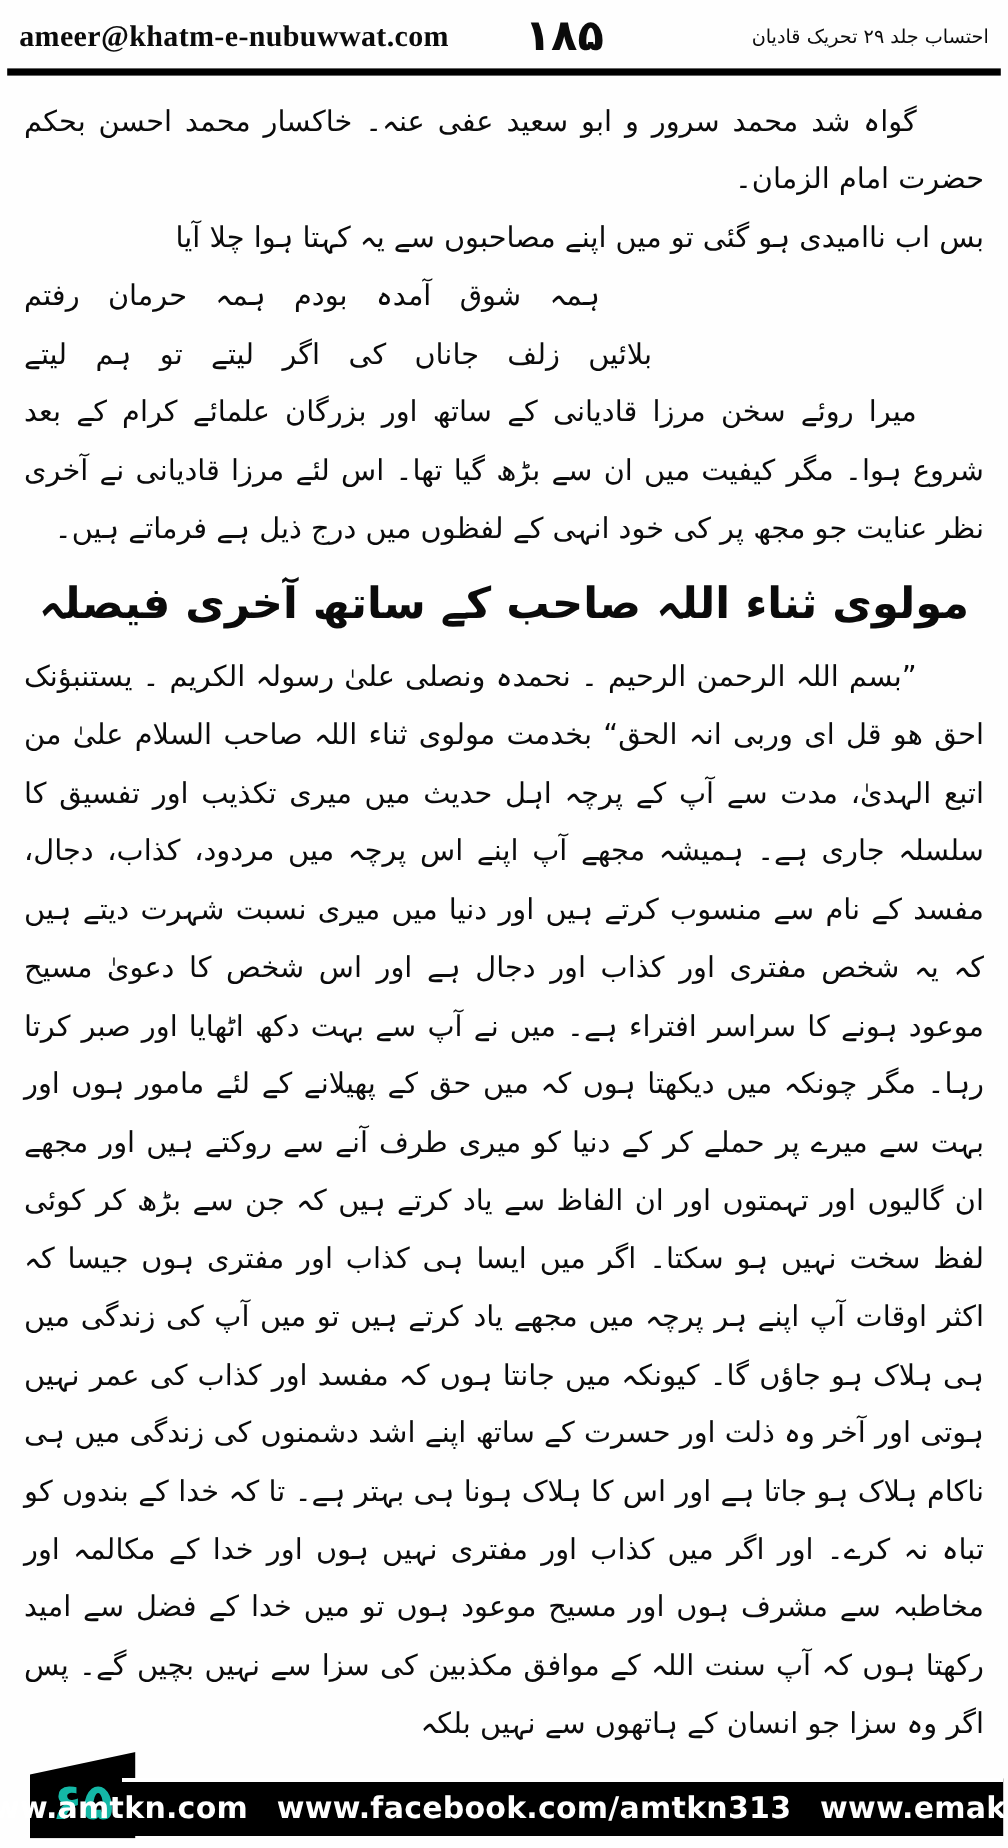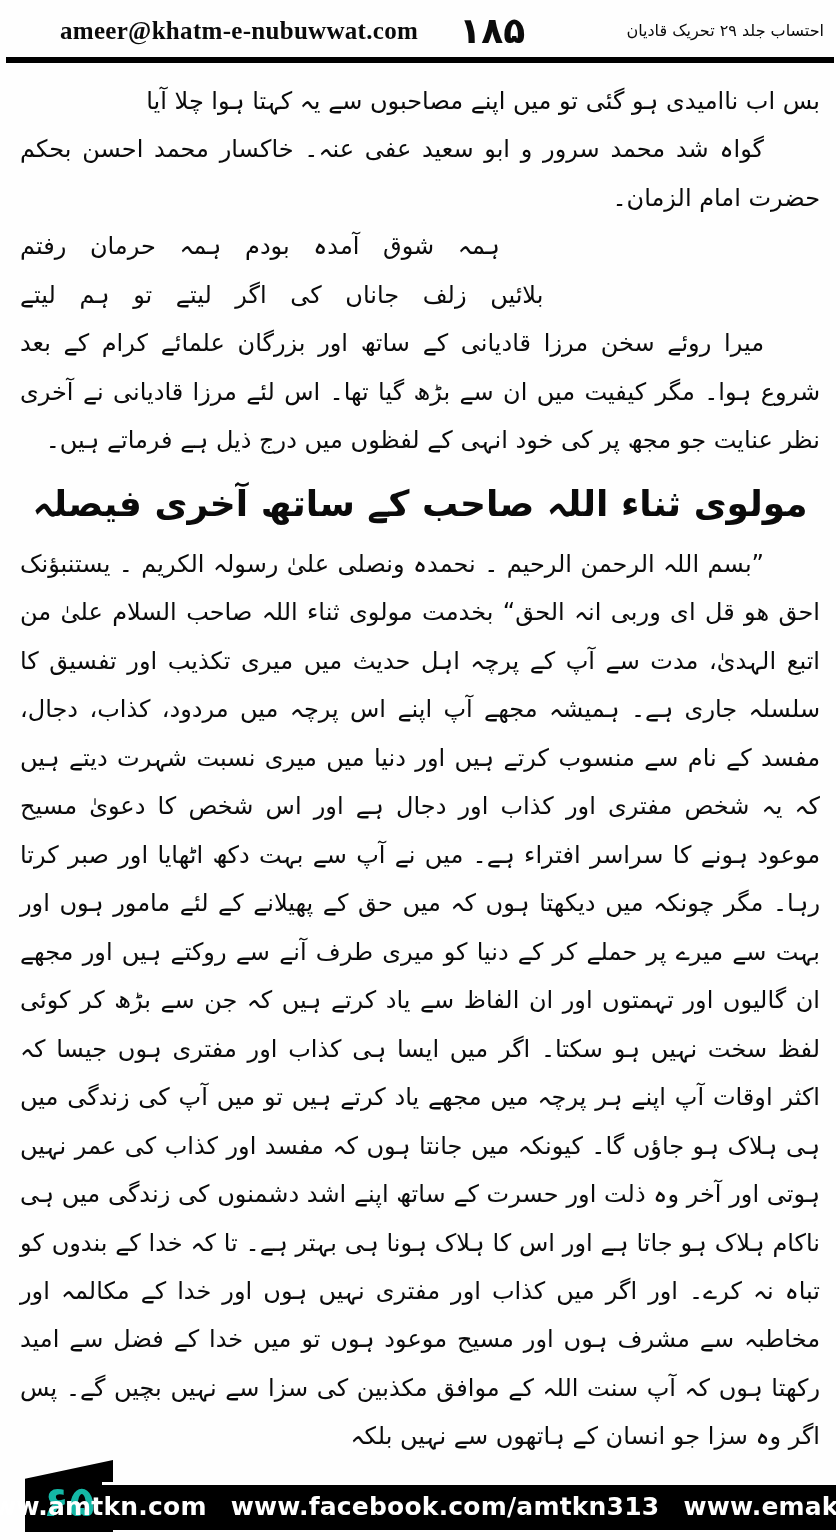--- a/index.html
+++ b/index.html
@@ -4,21 +4,21 @@
 <style>
   html,body { margin:0; padding:0; background:#888; }
   .page {
     width:840px; height:1540px; margin:0 auto; position:relative;
     background:#fefefe; overflow:hidden; box-sizing:border-box;
     font-family:"DejaVu Sans", sans-serif; color:#0b0b0b;
   }
   
   .header {
     display:flex; align-items:center; justify-content:space-between;
-    padding:10px 16px 2px 16px; direction:ltr;margin-left:44px;
+    padding:10px 16px 2px 16px; direction:ltr;
   }
   .header-email {
     font-family:"Liberation Serif", serif; font-weight:bold;
     font-size:25px; letter-spacing:0.3px; white-space:nowrap;
   }
   .header-page {
     font-size:36px; font-weight:bold; direction:rtl; margin-left:-60px;
   }
   .header-title {
     font-size:16px; font-weight:normal; direction:rtl; white-space:nowrap;
@@ -66,22 +66,22 @@
   <div class="header">
     <div class="header-email">ameer@khatm-e-nubuwwat.com</div>
     <div class="header-page">۱۸۵</div>
     <div class="header-title">احتساب جلد ۲۹ تحریک قادیان</div>
   </div>
 
   <div class="rule"></div>
 
   <div class="content">
 
-  <p class="para">بس اب ناامیدی ہو گئی تو میں اپنے مصاحبوں سے یہ کہتا ہوا چلا آیا</p>
-      <p class="para indent">گواہ شد محمد سرور و ابو سعید عفی عنہ۔ خاکسار محمد احسن بحکم حضرت امام الزمان۔</p>
+  <p class="para indent">گواہ شد محمد سرور و ابو سعید عفی عنہ۔ خاکسار محمد احسن بحکم حضرت امام الزمان۔</p>
+      <p class="para">بس اب ناامیدی ہو گئی تو میں اپنے مصاحبوں سے یہ کہتا ہوا چلا آیا</p>
       <p class="couplet">ہمہ شوق آمدہ بودم ہمہ حرمان رفتم</p>
       <p class="couplet">بلائیں زلف جاناں کی اگر لیتے تو ہم لیتے</p>
       <p class="para indent">میرا روئے سخن مرزا قادیانی کے ساتھ اور بزرگان علمائے کرام کے بعد شروع ہوا۔ مگر کیفیت میں ان سے بڑھ گیا تھا۔ اس لئے مرزا قادیانی نے آخری نظر عنایت جو مجھ پر کی خود انہی کے لفظوں میں درج ذیل ہے فرماتے ہیں۔</p>
       <h2 class="heading">مولوی ثناء اللہ صاحب کے ساتھ آخری فیصلہ</h2>
       <p class="para indent">”بسم اللہ الرحمن الرحیم ۔ نحمدہ ونصلی علیٰ رسولہ الکریم ۔ یستنبؤنک احق ھو قل ای وربی انہ الحق“ بخدمت مولوی ثناء اللہ صاحب السلام علیٰ من اتبع الہدیٰ، مدت سے آپ کے پرچہ اہل حدیث میں میری تکذیب اور تفسیق کا سلسلہ جاری ہے۔ ہمیشہ مجھے آپ اپنے اس پرچہ میں مردود، کذاب، دجال، مفسد کے نام سے منسوب کرتے ہیں اور دنیا میں میری نسبت شہرت دیتے ہیں کہ یہ شخص مفتری اور کذاب اور دجال ہے اور اس شخص کا دعویٰ مسیح موعود ہونے کا سراسر افتراء ہے۔ میں نے آپ سے بہت دکھ اٹھایا اور صبر کرتا رہا۔ مگر چونکہ میں دیکھتا ہوں کہ میں حق کے پھیلانے کے لئے مامور ہوں اور بہت سے میرے پر حملے کر کے دنیا کو میری طرف آنے سے روکتے ہیں اور مجھے ان گالیوں اور تہمتوں اور ان الفاظ سے یاد کرتے ہیں کہ جن سے بڑھ کر کوئی لفظ سخت نہیں ہو سکتا۔ اگر میں ایسا ہی کذاب اور مفتری ہوں جیسا کہ اکثر اوقات آپ اپنے ہر پرچہ میں مجھے یاد کرتے ہیں تو میں آپ کی زندگی میں ہی ہلاک ہو جاؤں گا۔ کیونکہ میں جانتا ہوں کہ مفسد اور کذاب کی عمر نہیں ہوتی اور آخر وہ ذلت اور حسرت کے ساتھ اپنے اشد دشمنوں کی زندگی میں ہی ناکام ہلاک ہو جاتا ہے اور اس کا ہلاک ہونا ہی بہتر ہے۔ تا کہ خدا کے بندوں کو تباہ نہ کرے۔ اور اگر میں کذاب اور مفتری نہیں ہوں اور خدا کے مکالمہ اور مخاطبہ سے مشرف ہوں اور مسیح موعود ہوں تو میں خدا کے فضل سے امید رکھتا ہوں کہ آپ سنت اللہ کے موافق مکذبین کی سزا سے نہیں بچیں گے۔ پس اگر وہ سزا جو انسان کے ہاتھوں سے نہیں بلکہ</p>
     </div>
 
   <div class="footer">
     <div class="footer-badge">۶۵</div>
     <div class="footer-bar">

